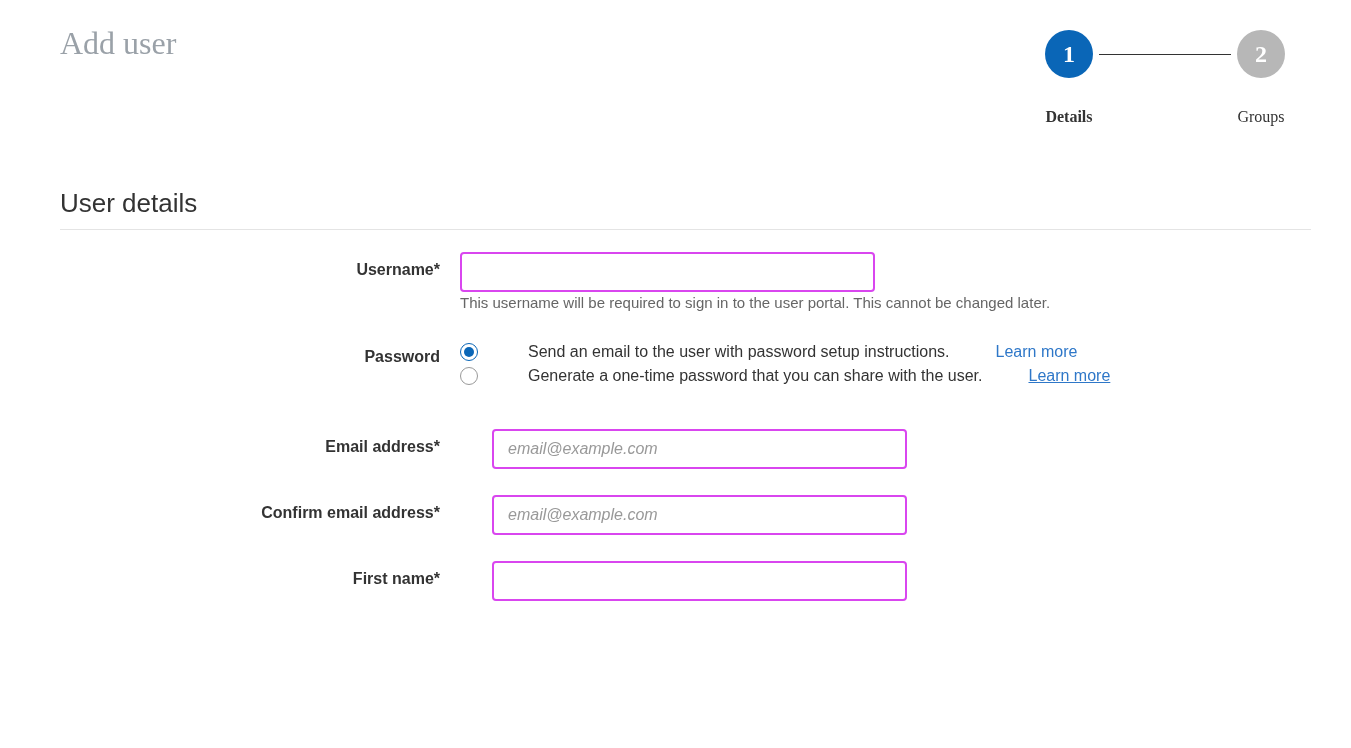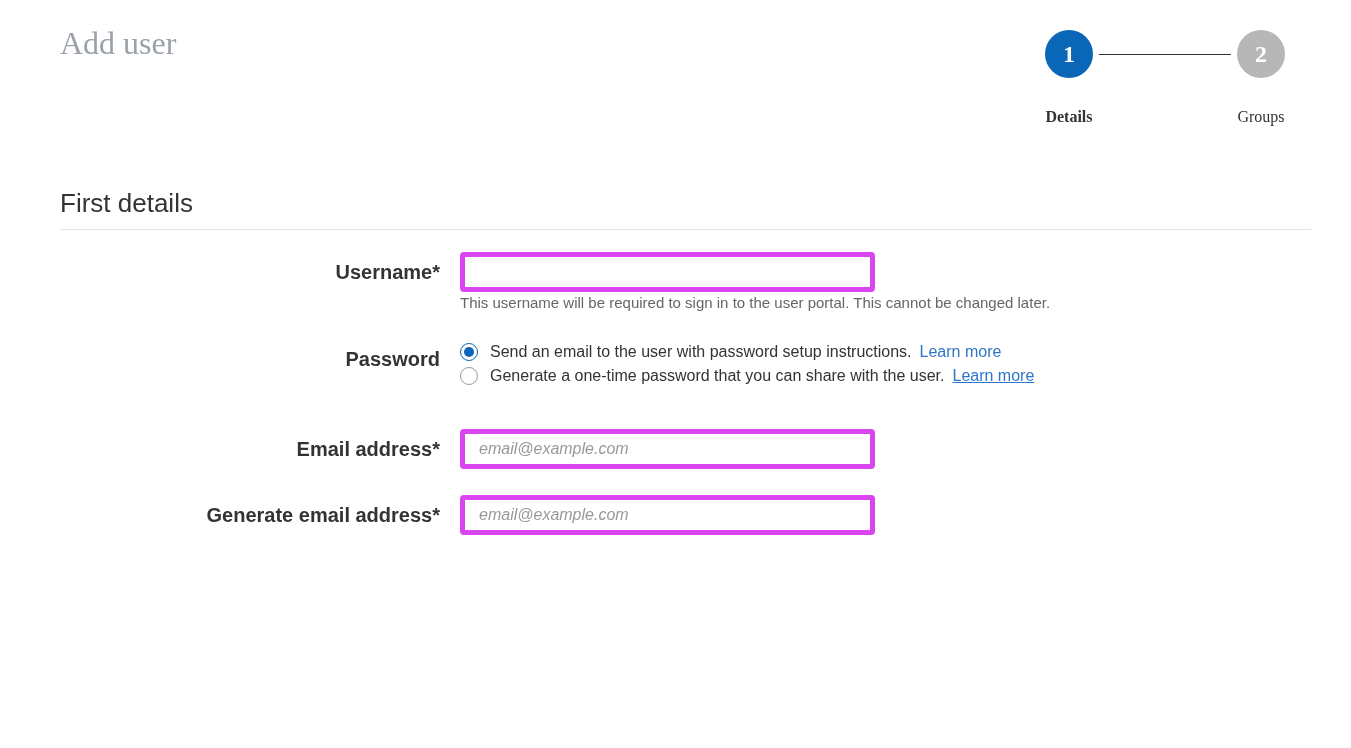--- a/index.html
+++ b/index.html
@@ -83,31 +83,31 @@
     .form-row {
       display: flex;
       align-items: flex-start;
       margin-bottom: 28px;
     }
     .form-label {
       width: 400px;
       text-align: right;
       padding-right: 20px;
       padding-top: 9px;
-      font-size: 20px;
+      font-size: 16px;
       font-weight: 700;
       color: #333;
     }
     .form-control {
       flex: 1;
     }
     .input-text {
       width: 415px;
       height: 40px;
-      border: 5px solid #d946ef;
+      border: 2px solid #d946ef;
       border-radius: 4px;
       padding: 0 14px;
       font-size: 16px;
       color: #333;
     }
     .input-text::placeholder {
       color: #999;
       font-style: italic;
     }
     .hint {
@@ -116,20 +116,21 @@
       color: #666;
     }
     .radio-group {
       padding-top: 4px;
     }
     .radio-row {
       display: flex;
       align-items: flex-start;
       margin-bottom: 6px;
       font-size: 16px;
+      gap: 38px;
     }
     .radio {
       width: 18px;
       height: 18px;
       border-radius: 50%;
       border: 1px solid #999;
       margin-right: 12px;
       display: inline-block;
       position: relative;
       flex-shrink: 0;
@@ -153,41 +154,42 @@
     .link {
       color: #2e77c8;
       cursor: pointer;
       margin-left: 8px;
     }
     .link.underline {
       text-decoration: underline;
     }
     .form-row.compact {
       margin-bottom: 26px;
+      gap: 32px;
     }
   </style>
 </head>
 <body>
 
 <div class="page-header">
   <h1 class="page-title">Add user</h1>
   <div class="wizard-steps">
     <div class="step">
       <div class="step-circle active">1</div>
       <div class="step-label active">Details</div>
     </div>
     <div class="step-line"></div>
     <div class="step">
       <div class="step-circle inactive">2</div>
       <div class="step-label">Groups</div>
     </div>
   </div>
 </div>
 
-<h2 class="section-title">First details</h2>
+<h2 class="section-title">User details</h2>
 
 <div class="form">
 
   <div class="form-row">
     <div class="form-label">Username*</div>
     <div class="form-control">
       <input type="text" class="input-text" value="" style="">
       <div class="hint">This username will be required to sign in to the user portal. This cannot be changed later.</div>
     </div>
   </div>
@@ -209,22 +211,28 @@
   </div>
 
   <div class="form-row compact" style="margin-top:38px;">
     <div class="form-label">Email address*</div>
     <div class="form-control">
       <input type="text" class="input-text" placeholder="email@example.com" style="">
     </div>
   </div>
 
   <div class="form-row compact">
-    <div class="form-label">Generate email address*</div>
+    <div class="form-label">Confirm email address*</div>
     <div class="form-control">
       <input type="text" class="input-text" placeholder="email@example.com" style="">
     </div>
   </div>
 
+  <div class="form-row compact">
+    <div class="form-label">First name*</div>
+    <div class="form-control">
+      <input type="text" class="input-text" value="" style="">
+    </div>
+  </div>
 
 
 
 </div>
 
 </body></html>

